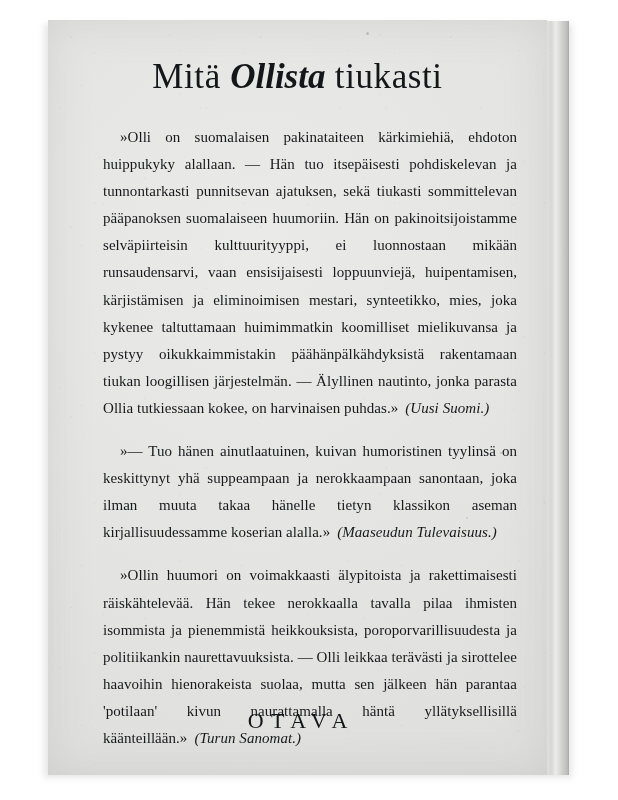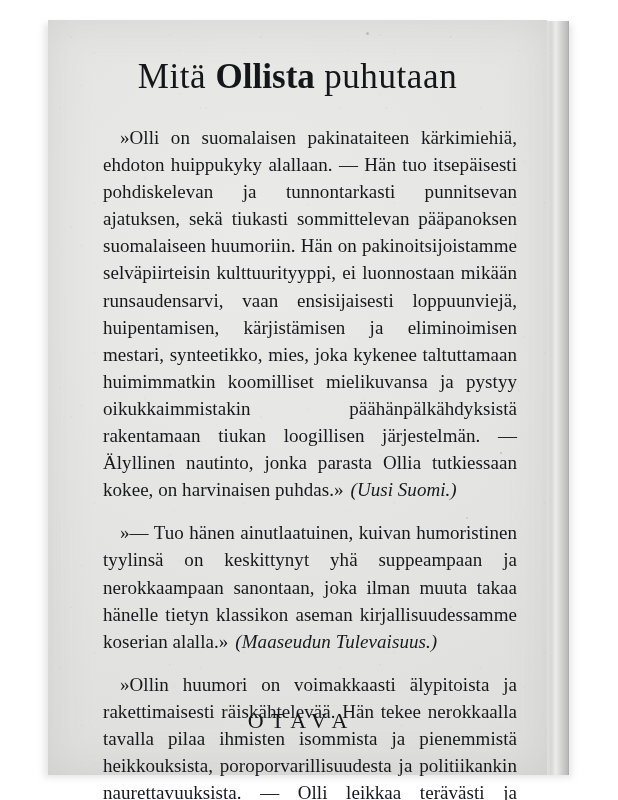--- a/index.html
+++ b/index.html
@@ -92,38 +92,39 @@
     right: 0;
     top: 36px;
     text-align: center;
     font-size: 35px;
     line-height: 42px;
     color: #15161a;
     letter-spacing: .6px;
     white-space: nowrap;
   }
   #title .em {
+    font-style: italic;
     font-weight: bold;
     letter-spacing: 0;
     margin-top: 48px;
   }
 
   #blurb {
     position: absolute;
     left: 55px;
     top: 104px;
     width: 414px;
   }
 
   .para {
     margin: 0 0 0 0;
     text-indent: 17px;
     text-align: justify;
     text-justify: inter-word;
-    font-size: 19px;
+    font-size: 15px;
     line-height: 27.1px;
     color: #17181c;
     letter-spacing: .05px;
     -webkit-hyphens: none;
     hyphens: none;
   }
   .para + .para { margin-top: 16px; }
 
   .src {
     font-style: italic;
@@ -153,21 +154,21 @@
   <div id="book-shadow"></div>
   <div id="page-edge"></div>
 
   <div id="cover">
     <div id="grain"></div>
 
     <div class="blemish" style="left:318px;top:12px;width:3px;height:3px;"></div>
     <div class="blemish" style="left:452px;top:432px;width:2px;height:2px;"></div>
     <div class="blemish" style="left:418px;top:497px;width:2px;height:2px;opacity:.6;"></div>
 
-    <div id="title"><span>Mitä </span><span class="em">Ollista</span><span> puhutaan</span></div>
+    <div id="title"><span>Mitä </span><span class="em">Ollista</span><span> tiukasti</span></div>
 
     <div id="blurb">
       <p class="para"><span>»Olli on suomalaisen pakinataiteen kärkimiehiä, ehdoton huippukyky alallaan. — Hän tuo itsepäisesti pohdiskelevan ja tunnontarkasti punnitsevan ajatuksen, sekä tiukasti sommittelevan pääpanoksen suomalaiseen huumoriin. Hän on pakinoitsijoistamme selväpiirteisin kulttuurityyppi, ei luonnostaan mikään runsaudensarvi, vaan ensisijaisesti loppuunviejä, huipentamisen, kärjistämisen ja eliminoimisen mestari, synteetikko, mies, joka kykenee taltuttamaan huimimmatkin koomilliset mielikuvansa ja pystyy oikukkaimmistakin päähänpälkähdyksistä rakentamaan tiukan loogillisen järjestelmän. — Älyllinen nautinto, jonka parasta Ollia tutkiessaan kokee, on harvinaisen puhdas.»</span><span class="src">(Uusi Suomi.)</span></p>
 
       <p class="para"><span>»— Tuo hänen ainutlaatuinen, kuivan humoristinen tyylinsä on keskittynyt yhä suppeampaan ja nerokkaampaan sanontaan, joka ilman muuta takaa hänelle tietyn klassikon aseman kirjallisuudessamme koserian alalla.»</span><span class="src">(Maaseudun Tulevaisuus.)</span></p>
 
       <p class="para"><span>»Ollin huumori on voimakkaasti älypitoista ja rakettimaisesti räiskähtelevää. Hän tekee nerokkaalla tavalla pilaa ihmisten isommista ja pienemmistä heikkouksista, poroporvarillisuudesta ja politiikankin naurettavuuksista. — Olli leikkaa terävästi ja sirottelee haavoihin hienorakeista suolaa, mutta sen jälkeen hän parantaa 'potilaan' kivun naurattamalla häntä yllätyksellisillä käänteillään.»</span><span class="src">(Turun Sanomat.)</span></p>
 
     </div>
 

